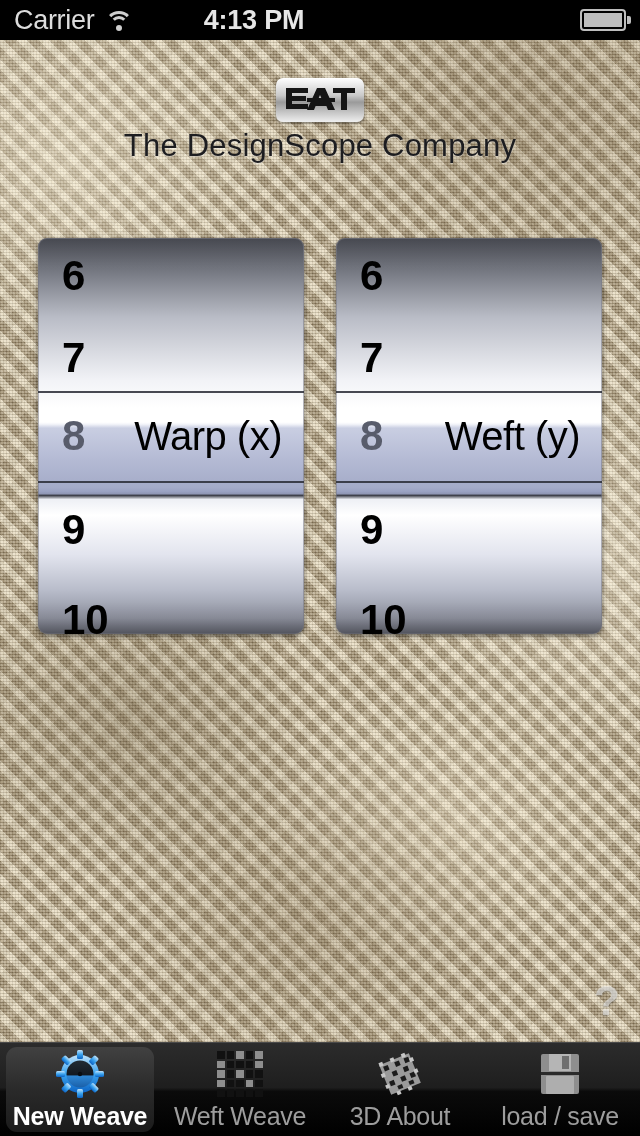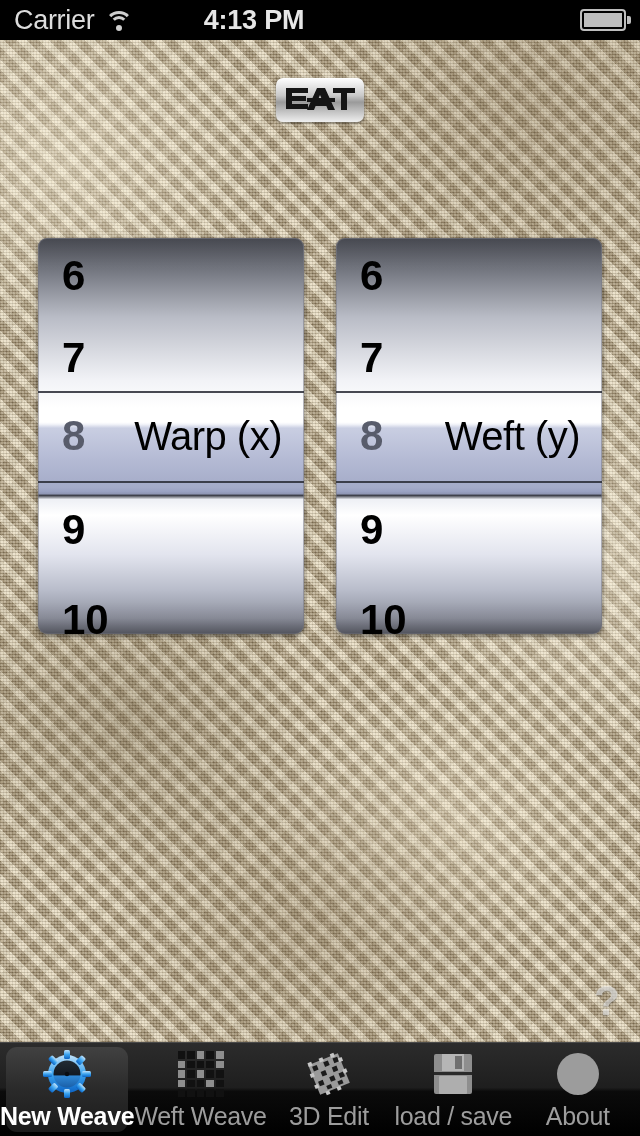--- a/index.html
+++ b/index.html
@@ -236,20 +236,21 @@
     <div id="eat-logo">
       <svg width="74" height="32" viewBox="0 0 74 32">
         <g fill="#151515">
           <path d="M3 4 h22 v5 H9 v3 h14 v5 H9 v3 h16 v5 H3 Z"></path>
           <path d="M34 4 h8 l10 22 h-7 l-1.6-4 h-10.8 l-1.6 4 h-7 Z M37 11 l-3 7 h6 Z"></path>
           <path d="M50 4 h22 v5 h-8 v17 h-6 V9 h-8 Z"></path>
           <path d="M24 14 h28 v4 H24 Z"></path>
         </g>
       </svg>
     </div>
+    <div id="company-name">The DesignScope Company</div>
   </div>
 
   <div id="pickers">
 
     <div class="picker">
       <div class="row" style="top:-6px">
         <span class="num">6</span>
       </div>
       <div class="row" style="top:76px">
         <span class="num">7</span>
@@ -394,40 +395,33 @@
               <rect x="7" y="18" width="4" height="4"></rect>
                 <rect x="7" y="30" width="4" height="4"></rect>
               <rect x="39" y="14" width="4" height="4"></rect>
                 <rect x="39" y="26" width="4" height="4"></rect>
               <rect x="15" y="40" width="4" height="4"></rect>
                 <rect x="27" y="40" width="4" height="4"></rect>
             </g>
           </g>
         </svg>
       </div>
-      <div class="lbl">3D Edit</div>
+      <div class="lbl">3D About</div>
     </div>
 
     <div class="tab">
       <div class="hl"></div>
       <div class="ico">
         <svg class="floppy" viewBox="0 0 46 46">
           <rect x="4" y="3" width="38" height="40" rx="2" fill="#8e8e8e"></rect>
           <rect x="12" y="3" width="22" height="17" fill="#b5b5b5"></rect>
           <rect x="25" y="5" width="7" height="13" fill="#6f6f6f"></rect>
           <rect x="9" y="25" width="28" height="18" rx="1" fill="#aeaeae"></rect>
           <rect x="4" y="21" width="38" height="3" fill="#2a2a2a"></rect>
         </svg>
       </div>
       <div class="lbl">load / save</div>
     </div>
 
-    <div class="tab">
-      <div class="hl"></div>
-      <div class="ico">
-        <div class="about-dot"></div>
-      </div>
-      <div class="lbl">About</div>
-    </div>
 
   </div>
 
 </div>
 
 </body></html>

